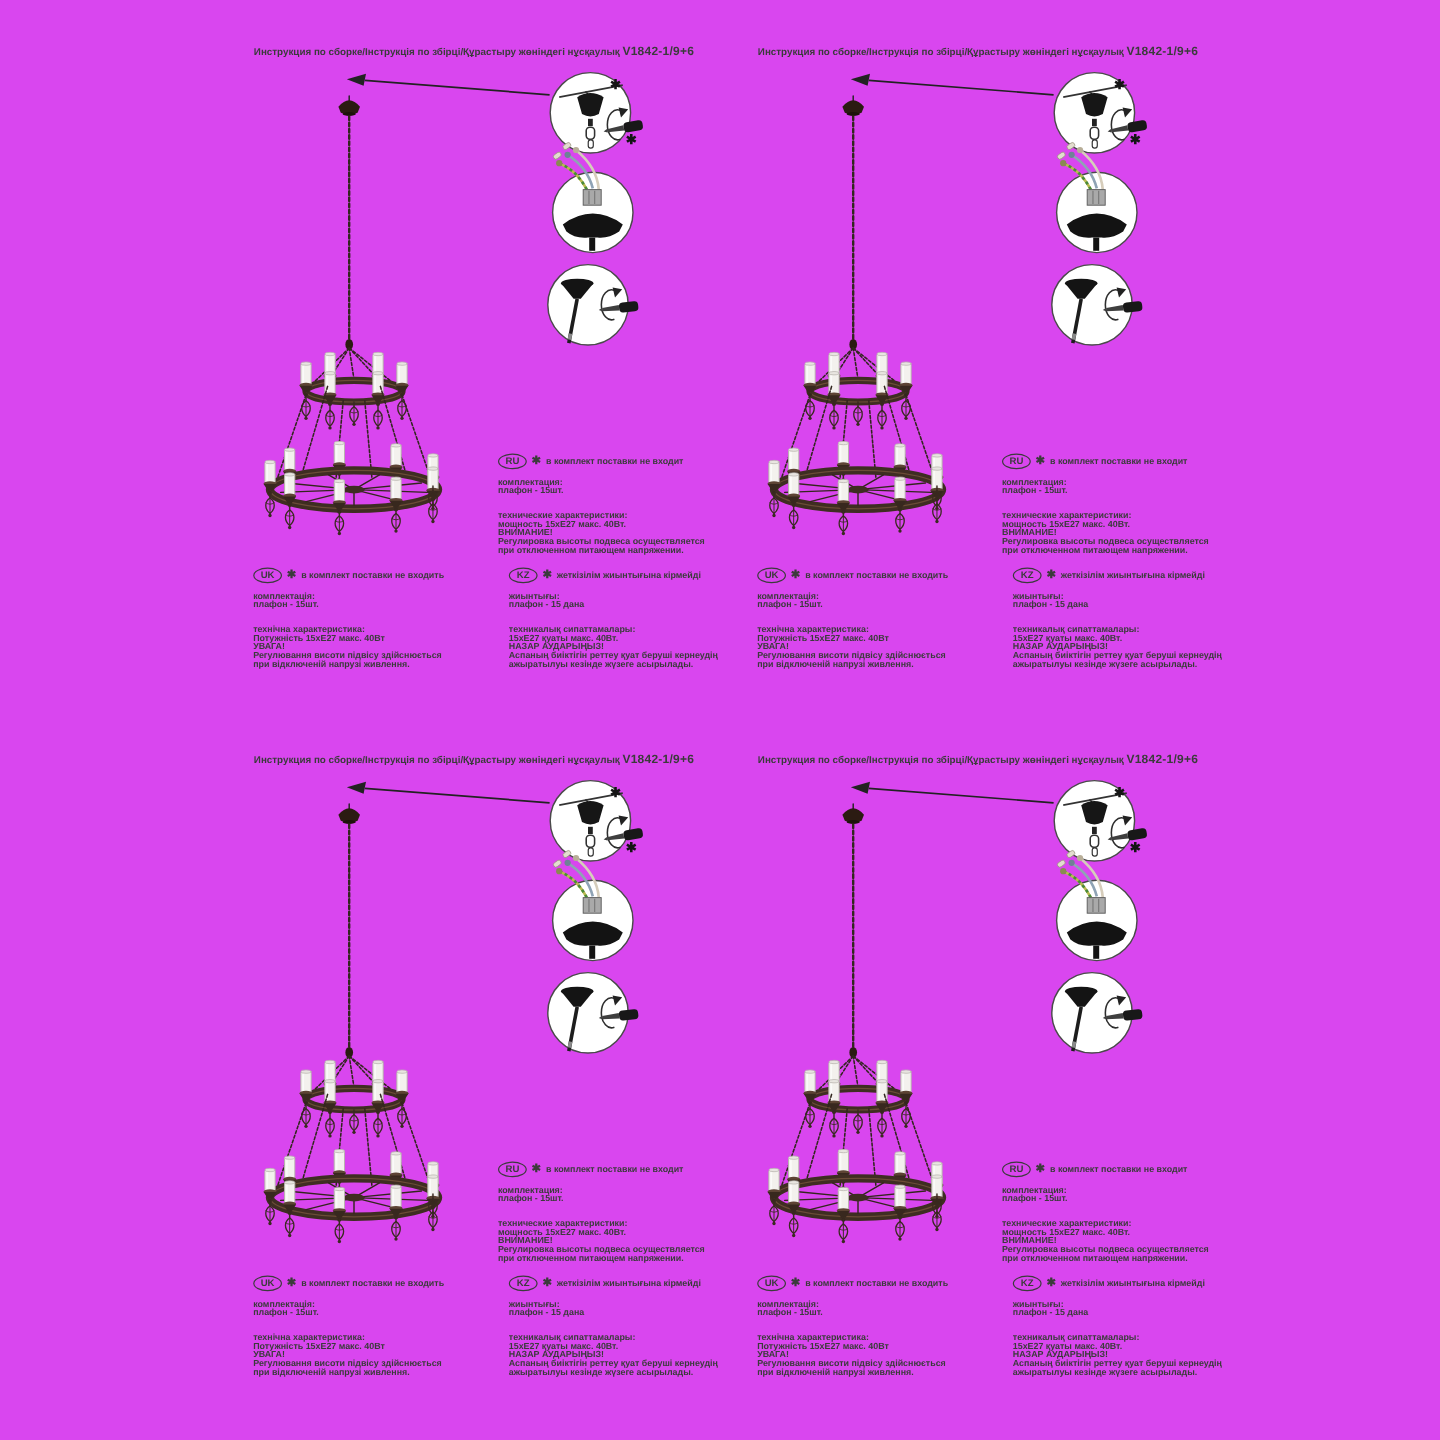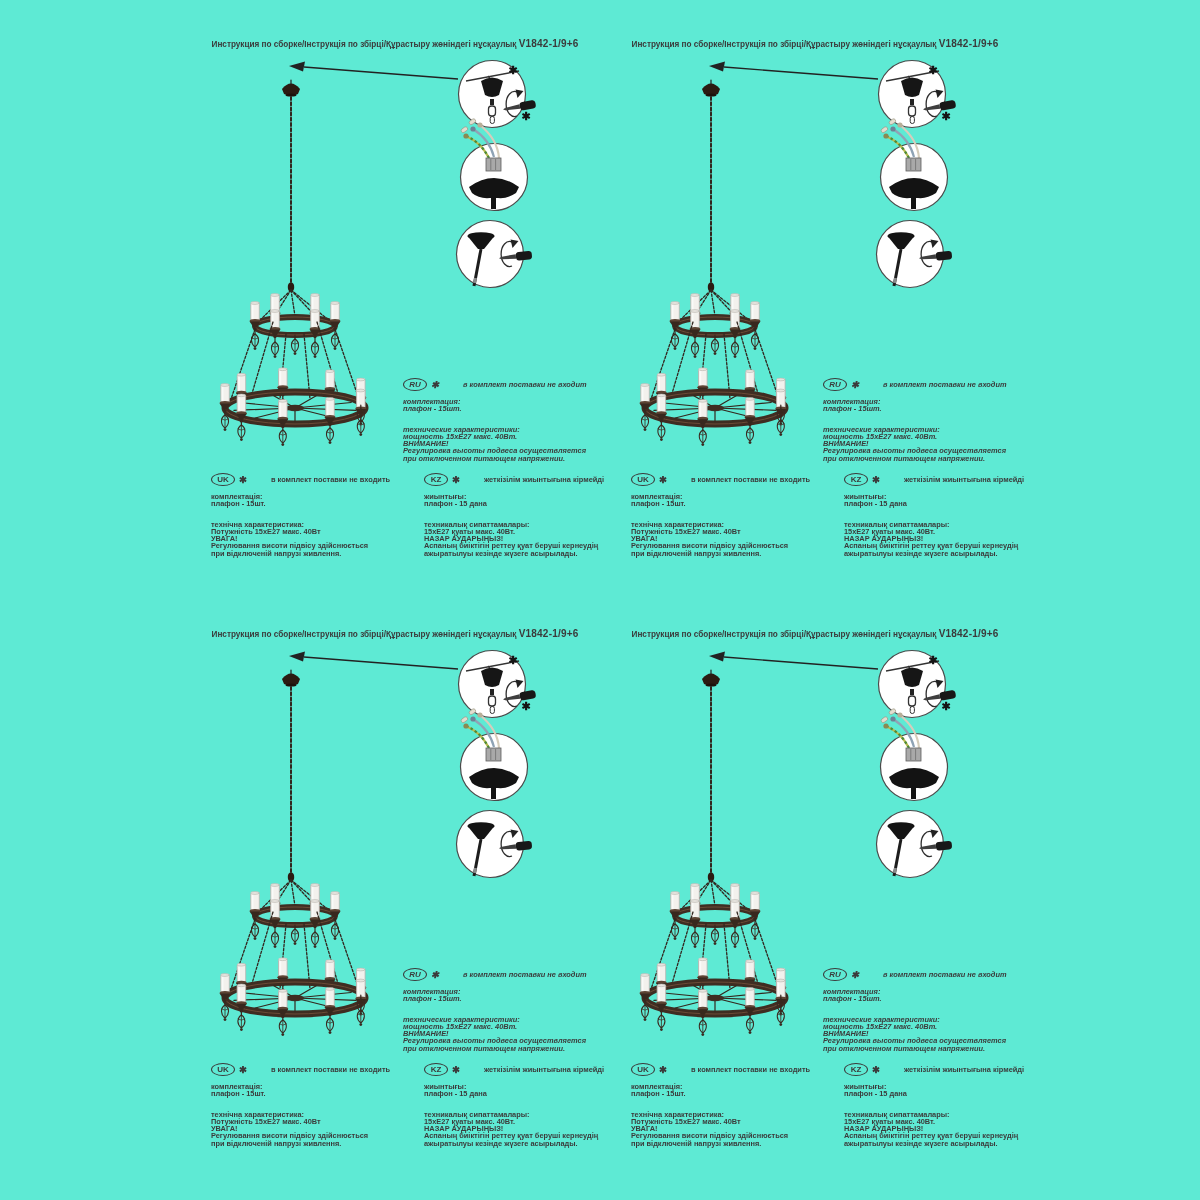--- a/index.html
+++ b/index.html
@@ -1,40 +1,40 @@
 <!DOCTYPE html>
 <html><head>
 <meta charset="utf-8">
 <style>
   html,body { margin:0; padding:0; background:#ffffff; }
   body { width:1200px; height:1200px; font-family:"Liberation Sans", sans-serif; }
-  #board { position:relative; width:1200px; height:1200px; background:#5eead4; overflow:hidden; }
+  #board { position:relative; width:1200px; height:1200px; background:#d946ef; overflow:hidden; }
 
   .sheet { position:absolute; width:420px; height:588px; color:#3b3b3b; }
   .pos-tl { left:185px; top:30px; }
   .pos-tr { left:605px; top:30px; }
   .pos-bl { left:185px; top:620px; }
   .pos-br { left:605px; top:620px; }
 
   .title { position:absolute; top:8px; left:0; width:100%; text-align:center;
            font-size:8.2px; font-weight:700; white-space:nowrap; color:#3b3b3b; }
   .title .model { font-size:10px; letter-spacing:0.2px; }
 
   .art { position:absolute; left:0; top:28px; width:420px; height:390px; }
 
   .sec { position:absolute; }
-  .sec-ru { left:218px; top:348px; width:188px;font-style:italic; }
+  .sec-ru { left:230px; top:348px; width:188px; }
   .sec-uk { left:26px;  top:443px; width:205px; }
   .sec-kz { left:239px; top:443px; width:188px; }
 
   .sec-head { display:flex; align-items:center; gap:4px; margin-bottom:7px; }
   .badge { display:inline-block; min-width:14px; padding:1.5px 4px; border:1.3px solid #3b3b3b;
            border-radius:50%; font-size:8px; font-weight:700; text-align:center; line-height:1; }
   .star { font-size:9.5px; font-weight:700; line-height:1; }
-  .note { font-size:7.4px; font-weight:700; white-space:nowrap;margin-left:20px; }
+  .note { font-size:7.4px; font-weight:700; white-space:nowrap; }
   .line { font-size:7.4px; font-weight:700; line-height:7.3px; white-space:nowrap; }
   .spec { margin-top:13px; }
 
   .ast { font:700 11px "Liberation Sans", sans-serif; fill:#141414; }
 </style>
 </head>
 <body>
 
 <svg width="0" height="0" style="position:absolute" aria-hidden="true">
   <defs>

